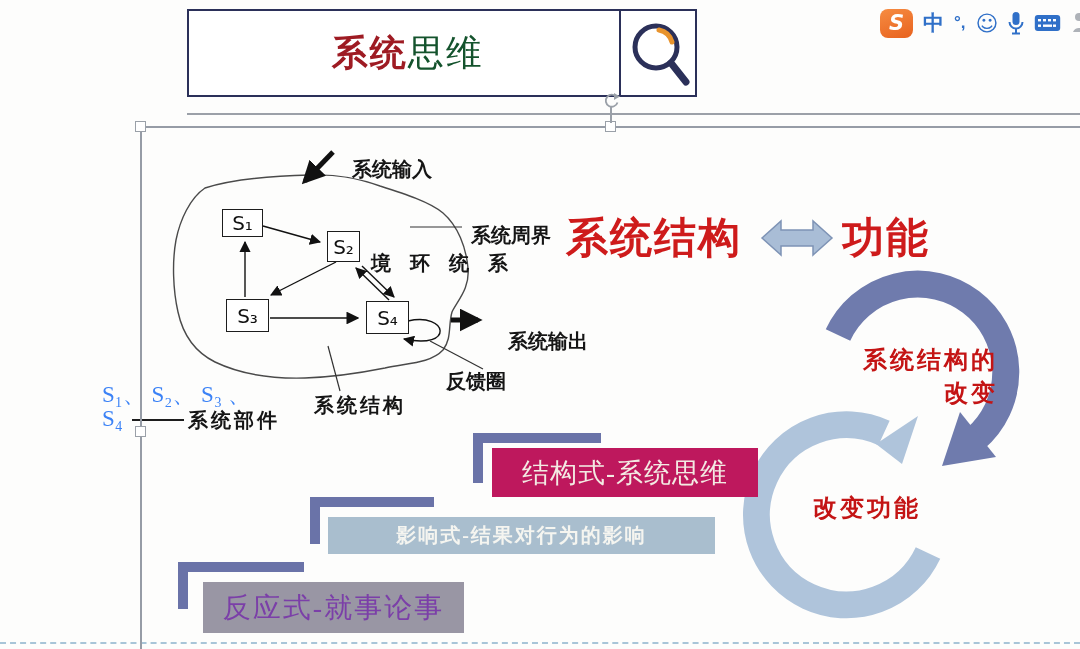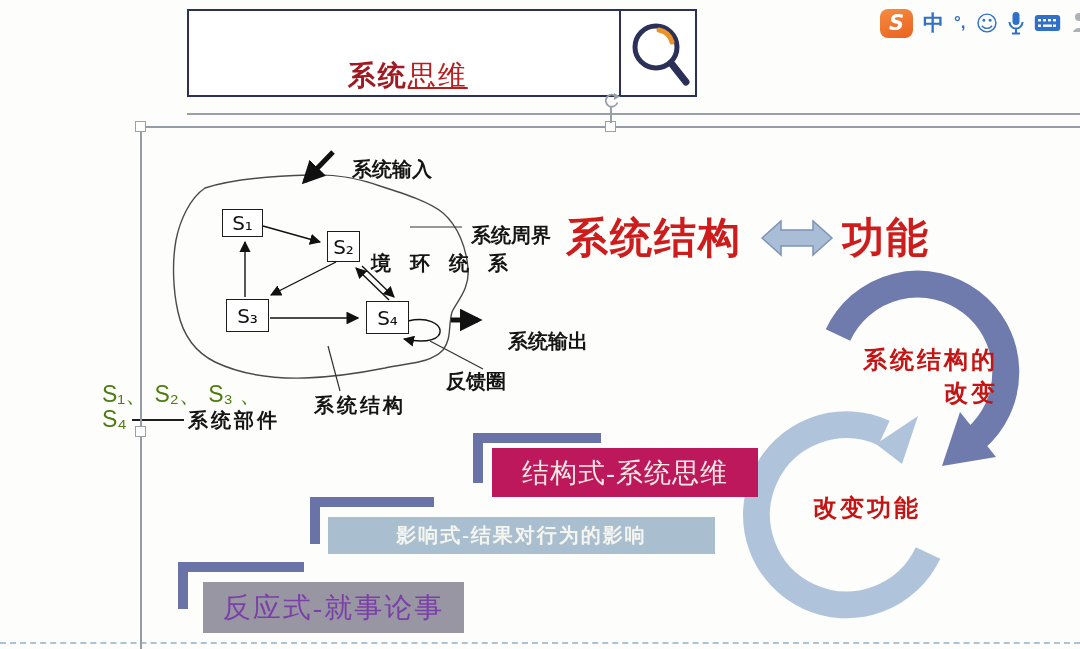--- a/index.html
+++ b/index.html
@@ -2,24 +2,24 @@
 <html><head>
 <meta charset="utf-8">
 <style>
   html,body{margin:0;padding:0;background:#ffffff;}
   .stage{position:relative;width:1080px;height:649px;background:#fdfdfc;overflow:hidden;
          font-family:"Liberation Sans",sans-serif;}
   .abs{position:absolute;}
   
   .title-box{left:187px;top:9px;width:510px;height:88px;border:2.5px solid #2B3059;
              box-sizing:border-box;display:flex;background:#fff;z-index:5;}
-  .title-text-cell{flex:1;display:flex;align-items:flex-end;justify-content:center;
-                   font-family:"Liberation Serif",serif;font-size:28px;letter-spacing:2px;padding-left:8px;}
+  .title-text-cell{flex:1;display:flex;align-items:center;justify-content:center;
+                   font-family:"Liberation Serif",serif;font-size:36px;letter-spacing:2px;padding-left:8px;}
   .title-accent{color:#9E1B23;font-weight:bold;}
-  .title-rest{color:#b91c1c;text-decoration:underline;}
+  .title-rest{color:#14532d;}
   .title-divider{width:2.5px;background:#2B3059;}
   .title-icon-cell{width:74px;display:flex;align-items:center;justify-content:center;}
   
   .ime{left:880px;top:6px;height:34px;z-index:6;display:flex;align-items:center;gap:10px;}
   .sogou-logo{width:33px;height:29px;border-radius:8px;background:linear-gradient(160deg,#F68C42,#E8621E);
               color:#fff;font-weight:bold;font-style:italic;font-size:21px;display:flex;
               align-items:center;justify-content:center;font-family:"DejaVu Sans",sans-serif;}
   .ime-item{color:#3070C8;font-weight:bold;display:flex;align-items:center;justify-content:center;}
   .ime-cn{font-size:21px;}
   .ime-punct{font-size:17px;letter-spacing:0;}
@@ -31,21 +31,21 @@
   .handle{width:11px;height:11px;background:#fff;border:1.5px solid #9AA0A8;box-sizing:border-box;z-index:7;}
   .rot-stem{left:610px;top:107px;width:1.5px;height:16px;background:#9AA0A8;z-index:7;}
   .dashed-bottom{left:0;top:642px;width:1080px;height:0;border-top:2px dashed #A8C5D8;z-index:3;}
   
   .snode{border:1.7px solid #1d1d1d;background:#fff;box-sizing:border-box;display:flex;
          align-items:center;justify-content:center;font-family:"DejaVu Sans",sans-serif;
          font-size:20px;color:#111;z-index:2;}
   
   .hw{font-family:Liberation Serif, serif;font-weight:bold;color:#151515;font-size:20px;
       z-index:2;white-space:nowrap;}
-  .comp{font-family:Liberation Sans, sans-serif;font-size:23px;color:#4d7c0f;z-index:2;white-space:nowrap;text-align:center;}
+  .comp{font-family:Liberation Serif, serif;font-size:23px;color:#3b82f6;z-index:2;white-space:nowrap;text-align:center;}
   .comp-dash{left:132px;top:419px;width:52px;height:2px;background:#1d1d1d;z-index:2;}
   
   .red-big{font-size:42px;font-weight:bold;color:#CE1B1B;z-index:2;letter-spacing:2px;white-space:nowrap;}
   
   .cycle-text{font-family:"Liberation Serif",serif;font-weight:bold;color:#C41414;font-size:24px;
               text-align:right;z-index:2;white-space:nowrap;letter-spacing:3px;}
   
   .bracket{background:#6A73A8;z-index:1;}
   .banner{box-sizing:border-box;display:flex;align-items:center;justify-content:center;z-index:2;
           font-family:"Liberation Serif",serif;white-space:nowrap;}

